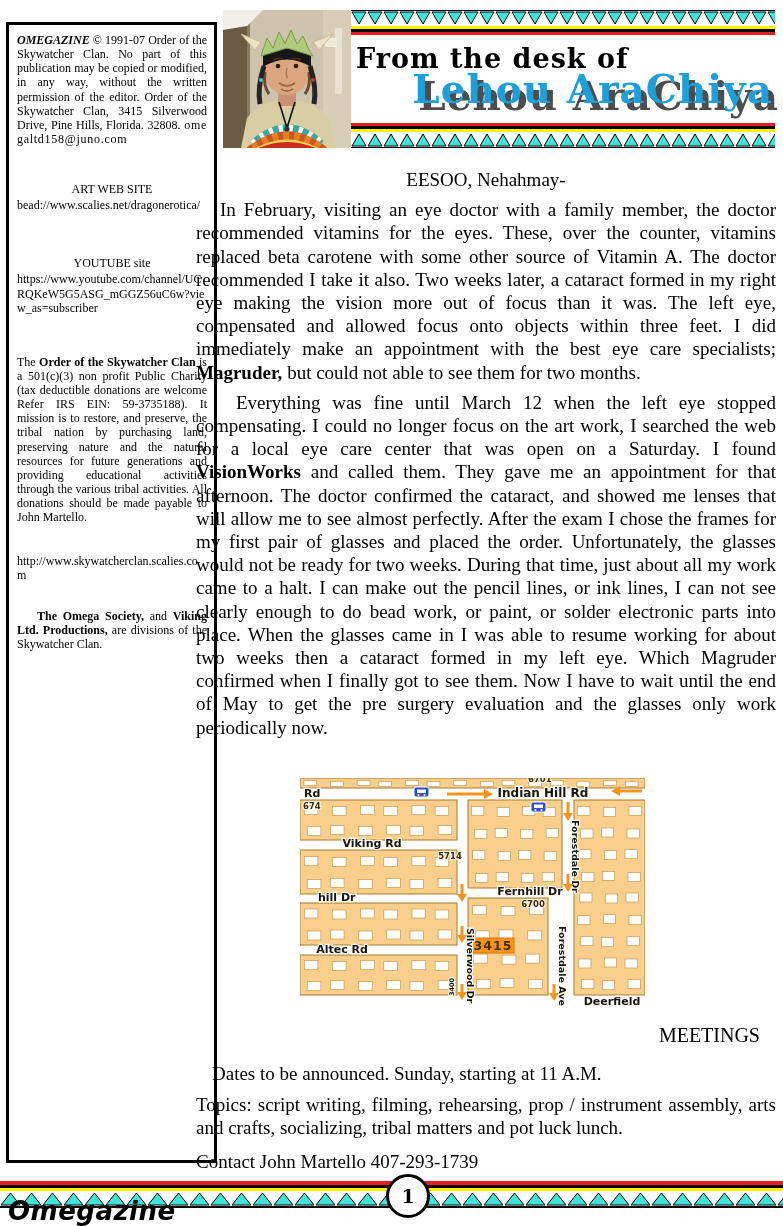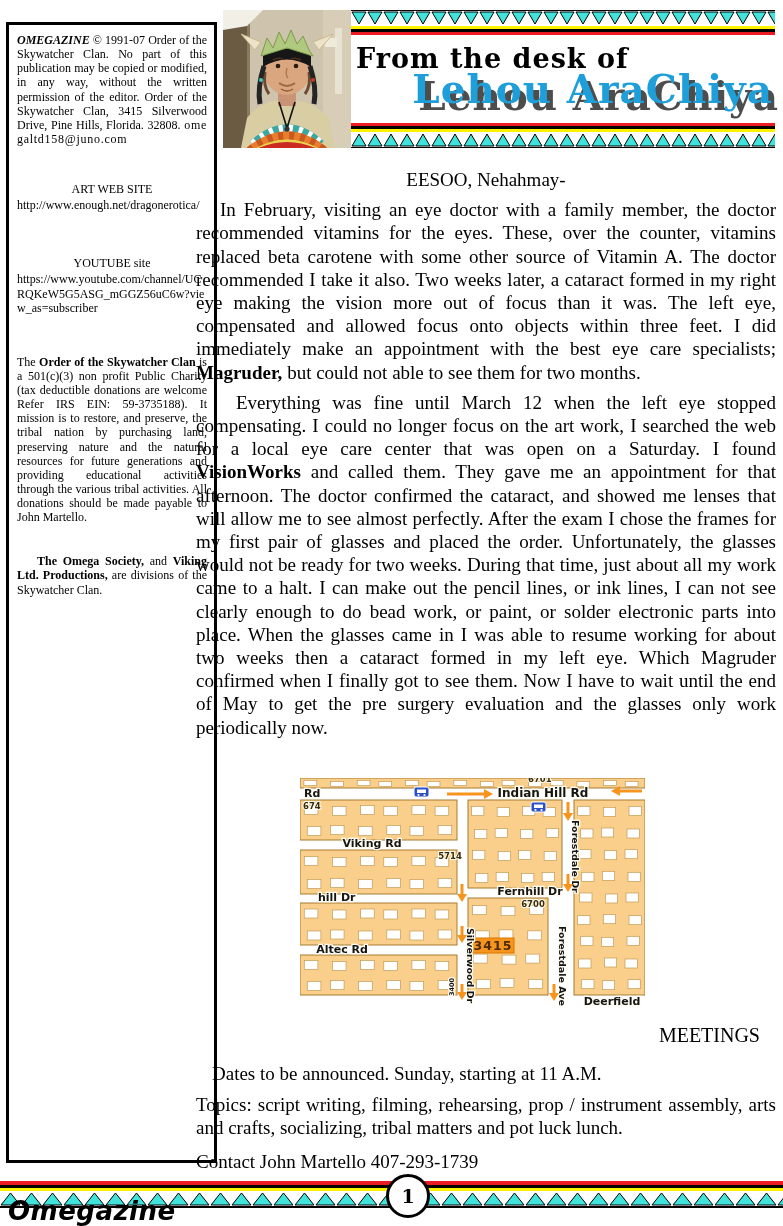--- a/index.html
+++ b/index.html
@@ -77,27 +77,28 @@
 </style>
 </head>
 <body>
 
 <div class="page">
 
   <div class="sidebar">
     <p class="sb-p1"><span class="brand-lead">OMEGAZINE</span><span> © 1991-07 Order of the Skywatcher Clan. No part of this publication may be copied or modified, in any way, without the written permission of the editor. Order of the Skywatcher Clan, 3415 Silverwood Drive, Pine Hills, Florida. 32808. </span><span class="email">omegaltd158@juno.com</span></p>
 
     <p class="sb-title">ART WEB SITE</p>
-    <p class="sb-url">http://www.enough.net/dragonerotica/</p>
+    <p class="sb-url">bead://www.scalies.net/dragonerotica/</p>
 
     <p class="sb-title">YOUTUBE site</p>
     <p class="sb-url2">https://www.youtube.com/channel/UCRQKeW5G5ASG_mGGZ56uC6w?view_as=subscriber</p>
 
     <p class="sb-charity"><span>The </span><span class="bold">Order of the Skywatcher Clan</span><span> is a 501(c)(3) non profit Public Charity (tax deductible donations are welcome Refer IRS EIN: 59-3735188). It mission is to  restore, and preserve, the tribal nation by purchasing land, preserving nature and the natural resources for future generations and providing educational activities through the various tribal activities. All donations should be made payable to John Martello.</span></p>
 
+    <p class="sb-clanurl">http://www.skywatcherclan.scalies.com</p>
 
     <p class="sb-div"><span class="bold">The Omega Society,</span><span> and </span><span class="bold">Viking Ltd. Productions,</span><span> are divisions of the Skywatcher Clan.</span></p>
   </div>
 
   <div class="photo">
     <svg width="128" height="138" viewBox="0 0 128 138">
       <rect width="128" height="138" fill="#CEC3AC"></rect>
       <rect x="0" y="0" width="24" height="138" fill="#6B5B43"></rect>
       <rect x="24" y="0" width="3" height="138" fill="#8A7A5E"></rect>
       <polygon points="0,0 40,0 24,16 0,20" fill="#F2EFE6"></polygon>

